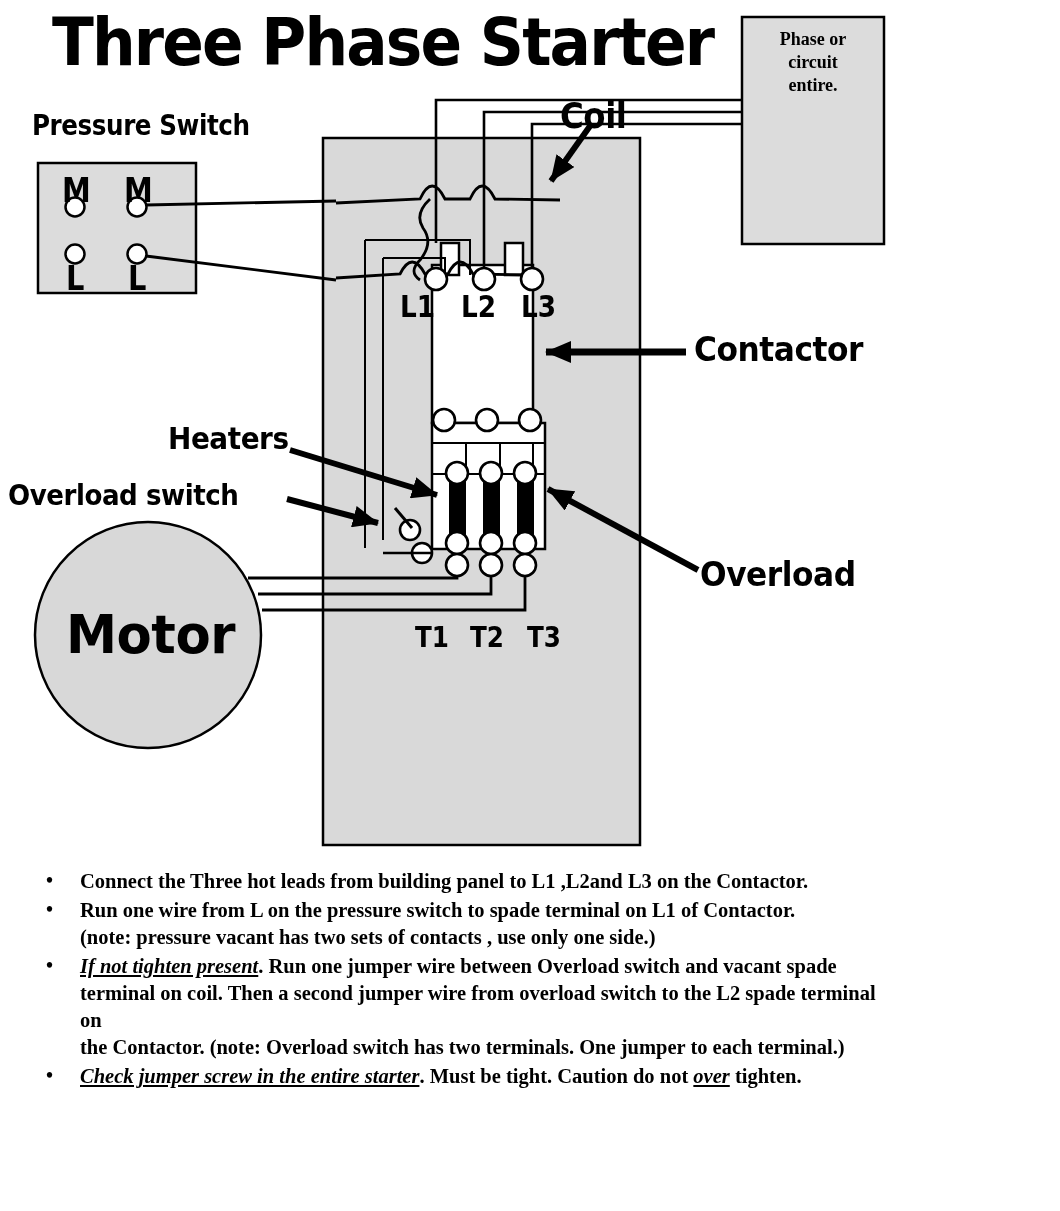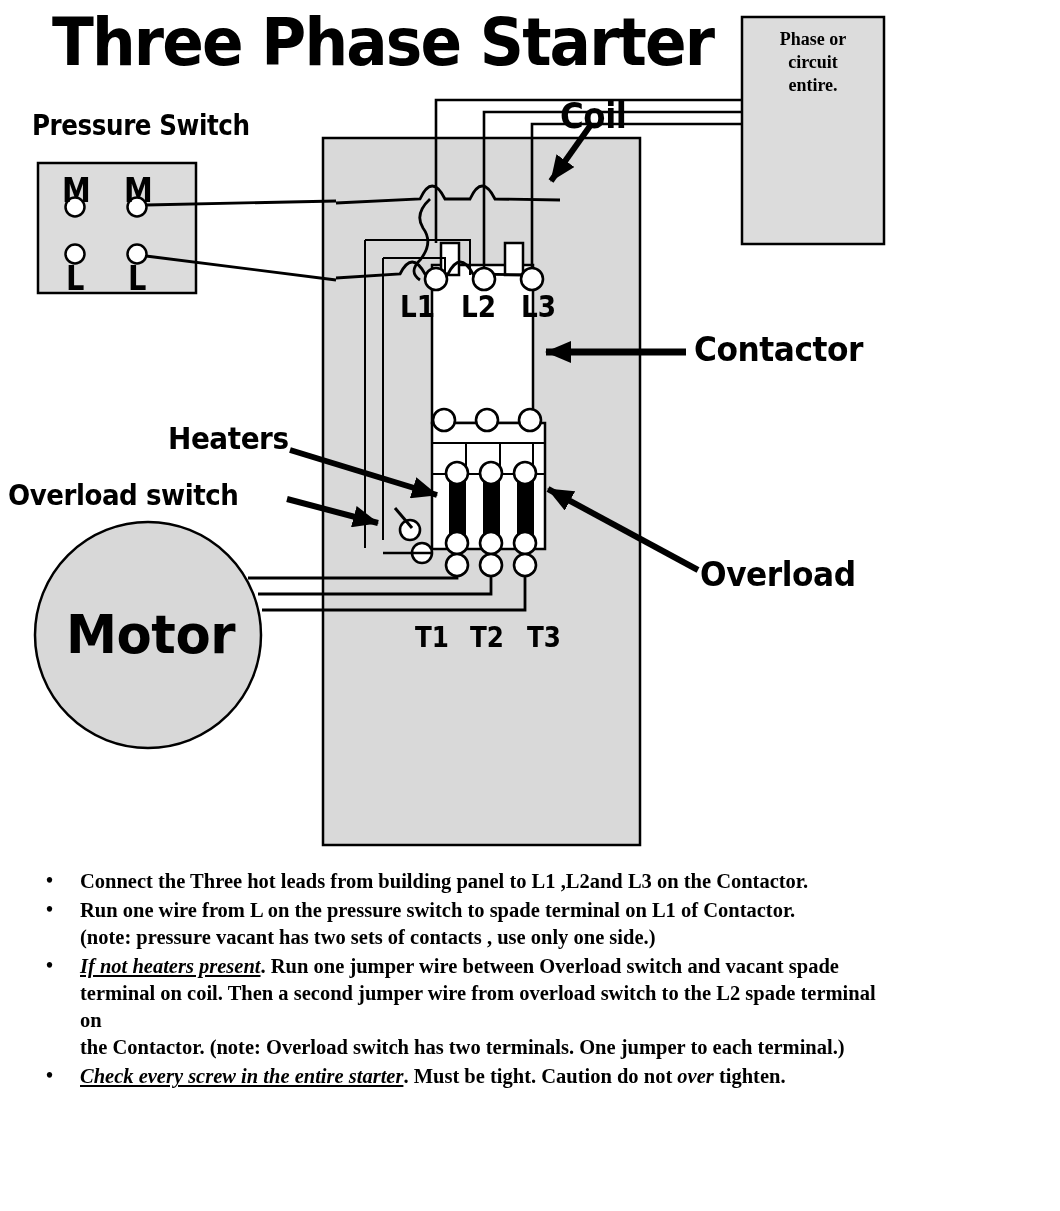--- a/index.html
+++ b/index.html
@@ -160,20 +160,21 @@
     left: 6px;
     top: -1px;
     font-size: 20px;
   }
   .ul-ital {
     font-style: italic;
     text-decoration: underline;
   }
   .ul-word {
     font-style: italic;
+    text-decoration: underline;
   }
 </style>
 </head>
 <body>
 
 <div id="page">
 
   <div id="diagram">
 
     <svg id="art" viewBox="0 0 1060 870">
@@ -302,18 +303,18 @@
       <div>circuit</div>
       <div>entire.</div>
     </div>
 
   </div>
 
   <div id="instructions">
     <ul class="steps">
         <li><span>Connect the Three hot leads from building panel to L1 ,L2and L3 on the Contactor.</span></li>
         <li><span>Run one wire from L on the pressure switch to spade terminal on L1 of Contactor.</span><br><span>(note: pressure vacant has two sets of contacts , use only one side.)</span></li>
-        <li><span class="ul-ital">If not heaters present</span>. Run one jumper wire between Overload switch and  vacant spade<br>terminal on coil. Then a second jumper wire from overload switch to the L2 spade terminal on<br>the Contactor. (note: Overload switch has two terminals. One jumper to each terminal.)</li>
-        <li><span class="ul-ital">Check every screw in the entire starter</span>. Must be tight. Caution do not <span class="ul-word">over</span> tighten.</li>
+        <li><span class="ul-ital">If not tighten present</span>. Run one jumper wire between Overload switch and  vacant spade<br>terminal on coil. Then a second jumper wire from overload switch to the L2 spade terminal on<br>the Contactor. (note: Overload switch has two terminals. One jumper to each terminal.)</li>
+        <li><span class="ul-ital">Check jumper screw in the entire starter</span>. Must be tight. Caution do not <span class="ul-word">over</span> tighten.</li>
       </ul>
   </div>
 
 </div>
 
 </body></html>

